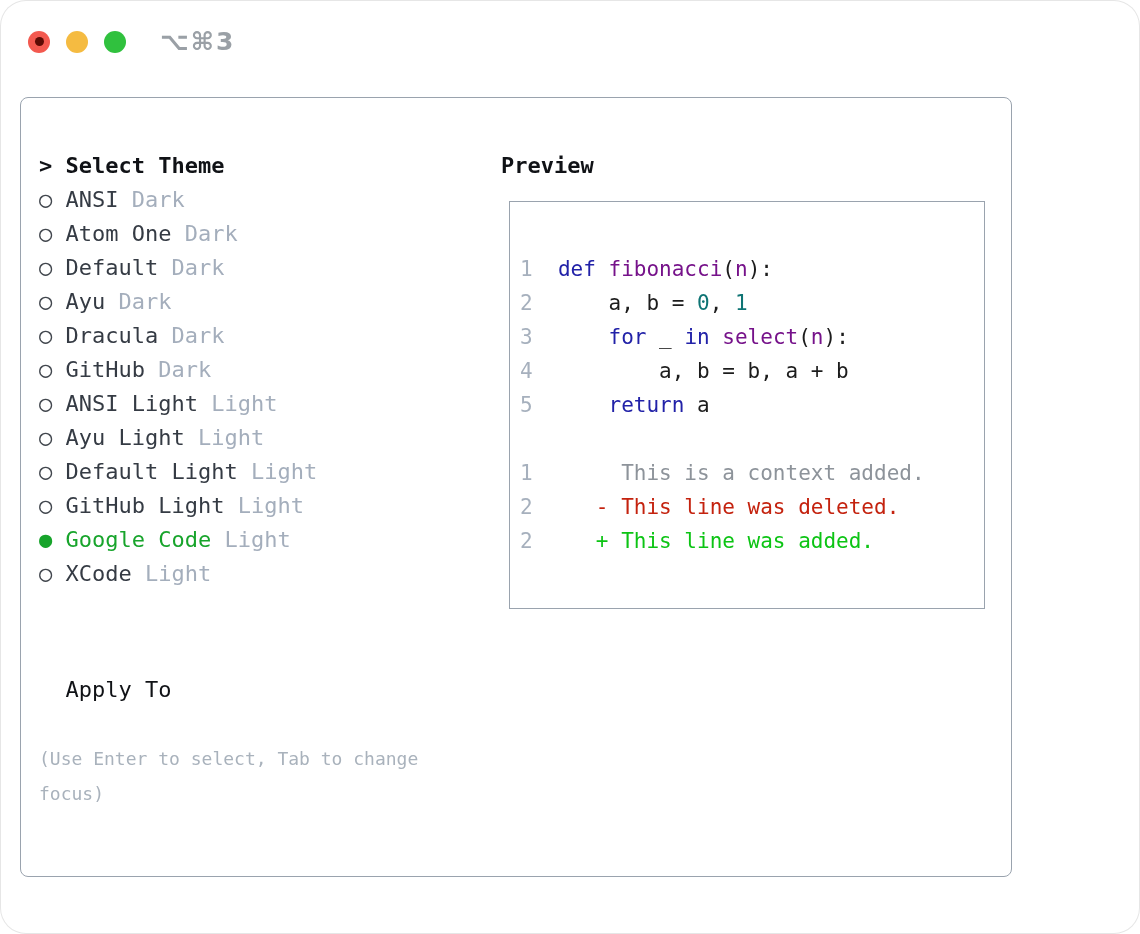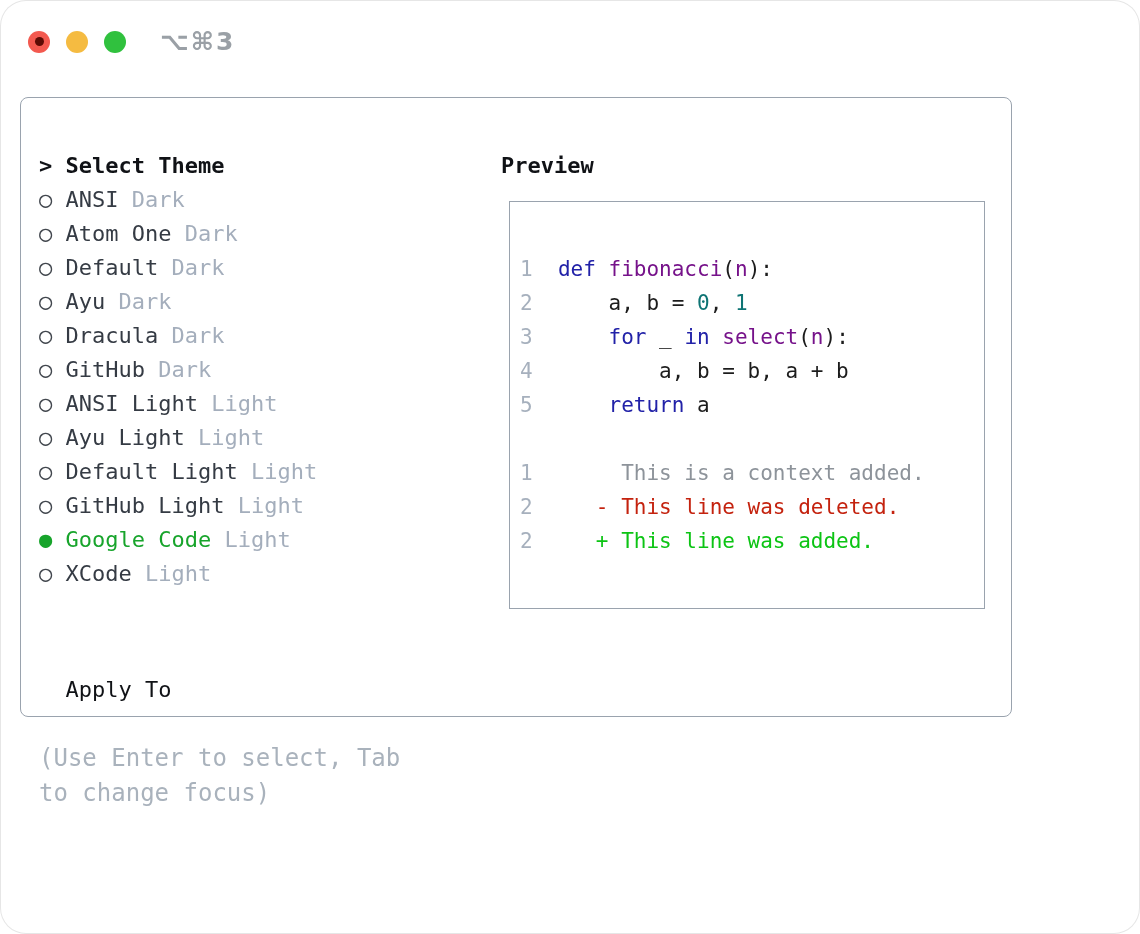--- a/index.html
+++ b/index.html
@@ -16,33 +16,33 @@
           overflow:hidden;box-shadow:inset 0 0 0 1px #e6e6e6;}
   .titlebar{position:absolute;top:27px;left:28px;display:flex;align-items:center;}
   .tl{width:22px;height:22px;border-radius:50%;margin-right:16px;display:inline-flex;
       align-items:center;justify-content:center;}
   .tl.red{background:var(--tl-red);}
   .tl.yellow{background:var(--tl-yellow);}
   .tl.green{background:var(--tl-green);}
   .tl .dot{width:9px;height:9px;border-radius:50%;background:var(--tl-red-dot);}
   .shortcut{margin-left:18px;font-family:"DejaVu Sans",sans-serif;font-size:25px;
             font-weight:600;color:var(--shortcut);letter-spacing:2px;}
-  .panel{position:absolute;left:20px;top:97px;width:992px;height:620px;box-sizing:border-box;
+  .panel{position:absolute;left:20px;top:97px;width:992px;height:780px;box-sizing:border-box;
          border:1.5px solid var(--border);border-radius:8px;background:#fff;}
   .left{position:absolute;left:18px;top:51px;}
   .row{height:34px;line-height:34px;font-size:22px;white-space:pre;color:var(--text);}
   .marker,.radio{display:inline-block;width:2ch;}
   .radio{color:var(--ring);}
   .header-row{font-weight:bold;color:var(--heading);}
   .apply-header{color:var(--heading);margin-top:48px;}
   .tvariant{color:var(--muted);}
   .theme-row.selected .radio,.theme-row.selected .tname,
   .apply-row.selected .radio,.apply-row.selected .tname{color:var(--accent-green);}
   .spacer{height:34px;}
-  .hint{margin-top:34px;width:392px;font-size:24px;line-height:35px;color:var(--hint);
+  .hint{margin-top:34px;width:392px;font-size:18px;line-height:35px;color:var(--hint);
         white-space:normal;}
   .preview-title{position:absolute;left:480px;top:51px;height:34px;line-height:34px;
                  font-size:22px;font-weight:bold;color:var(--heading);}
   .preview-box{position:absolute;left:488px;top:103px;width:476px;height:408px;
                box-sizing:border-box;border:1.5px solid var(--border);
                padding:50px 0 0 10px;background:#fff;overflow:hidden;}
   .codeline{height:34px;line-height:34px;font-size:21px;white-space:pre;color:var(--code);}
   .ln{display:inline-block;width:1ch;margin-right:2ch;text-align:right;color:var(--lineno);}
   .tok-k{color:var(--kw);}
   .tok-f{color:var(--fn);}

